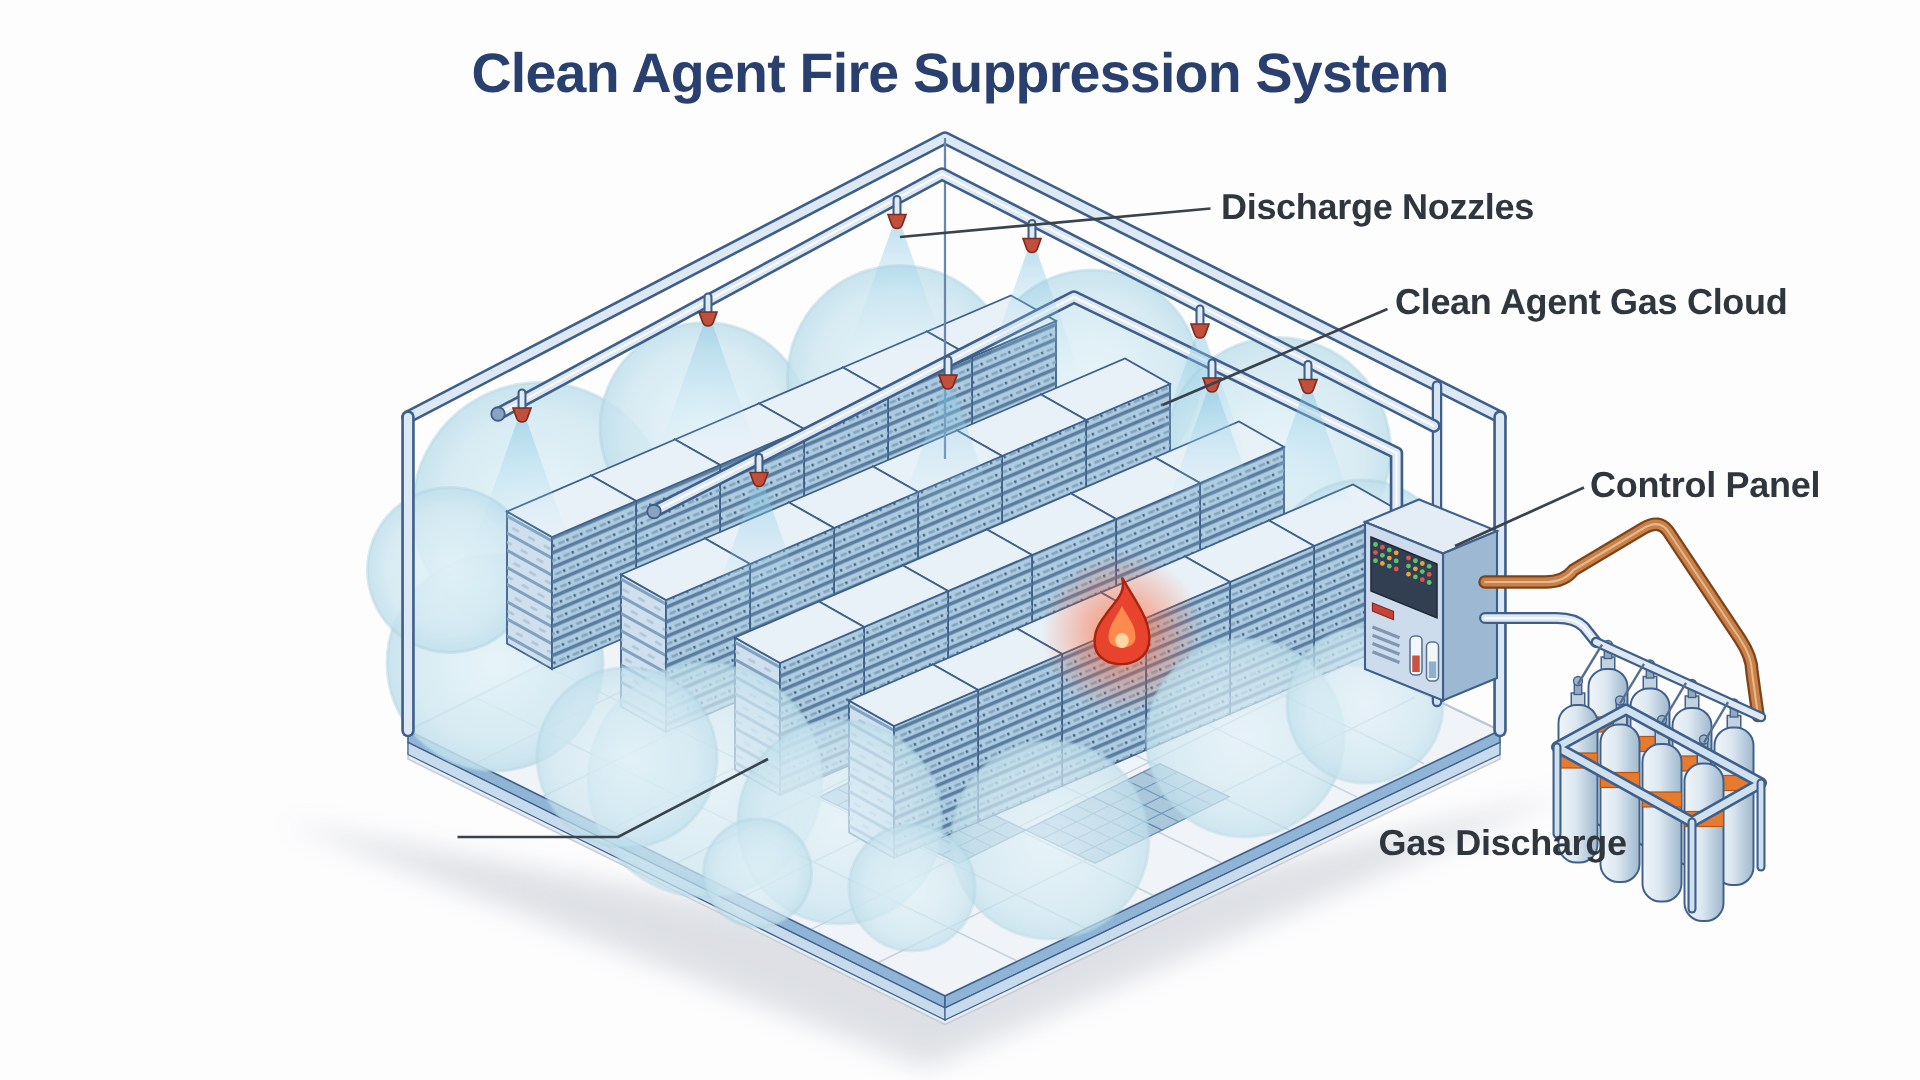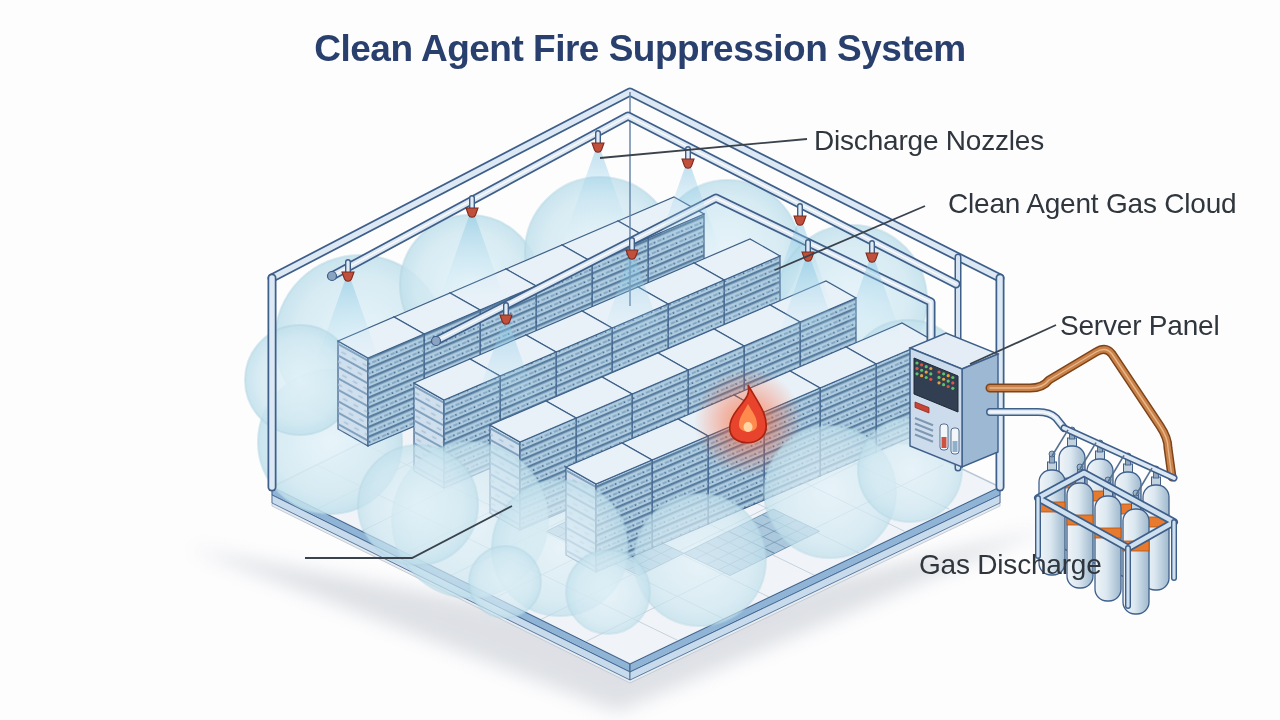--- a/index.html
+++ b/index.html
@@ -1,23 +1,23 @@
 <!DOCTYPE html>
 <html style="--bg: #fdfdfe; --title: #293f6d; --label: #30363d;"><head>
 <meta charset="utf-8">
 <style>
   html,body{margin:0;padding:0;background:#fff;}
   .stage{position:relative;width:1280px;height:720px;background:var(--bg,#fdfdfe);overflow:hidden;
          font-family:"Liberation Sans",sans-serif;}
   .stage svg{position:absolute;left:0;top:0;}
   .title{position:absolute;top:28px;left:0;width:100%;text-align:center;margin:0;
          font-size:37px;font-weight:700;letter-spacing:-0.5px;color:var(--title,#293f6d);}
-  .lbl{position:absolute;font-size:28px;color:var(--label,#30363d);white-space:nowrap;letter-spacing:-0.2px;}
+  .lbl{position:absolute;font-size:24px;color:var(--label,#30363d);white-space:nowrap;letter-spacing:-0.2px;font-weight:bold;}
   #lbl-nozzles{left:814px;top:125px;}
-  #lbl-cloud{left:930px;top:188px;margin-left:18px;}
+  #lbl-cloud{left:930px;top:188px;}
   #lbl-panel{left:1060px;top:310px;}
   #lbl-racks{left:172px;top:544px;}
   #lbl-cyl{left:919px;top:549px;}
 </style>
 </head>
 <body>
 
 <div class="stage">
 
   <svg id="scene" width="1280" height="720" viewBox="0 0 1280 720">
@@ -444,15 +444,15 @@
         <path d="M807,139 L600,158" fill="none" stroke="#3a424c" stroke-width="1.8"></path>
         <path d="M925,206 L775,270" fill="none" stroke="#3a424c" stroke-width="1.8"></path>
         <path d="M1056,325 L970,364" fill="none" stroke="#3a424c" stroke-width="1.8"></path>
         <path d="M305,558 L412,558 L512,506" fill="none" stroke="#3a424c" stroke-width="1.8"></path>
       </g>
   </svg>
 
   <h1 class="title">Clean Agent Fire Suppression System</h1>
   <div class="lbl" id="lbl-nozzles">Discharge Nozzles</div>
   <div class="lbl" id="lbl-cloud">Clean Agent Gas Cloud</div>
-  <div class="lbl" id="lbl-panel">Server Panel</div>
+  <div class="lbl" id="lbl-panel">Control Panel</div>
   <div class="lbl" id="lbl-cyl">Gas Discharge</div>
 </div>
 
 </body></html>

